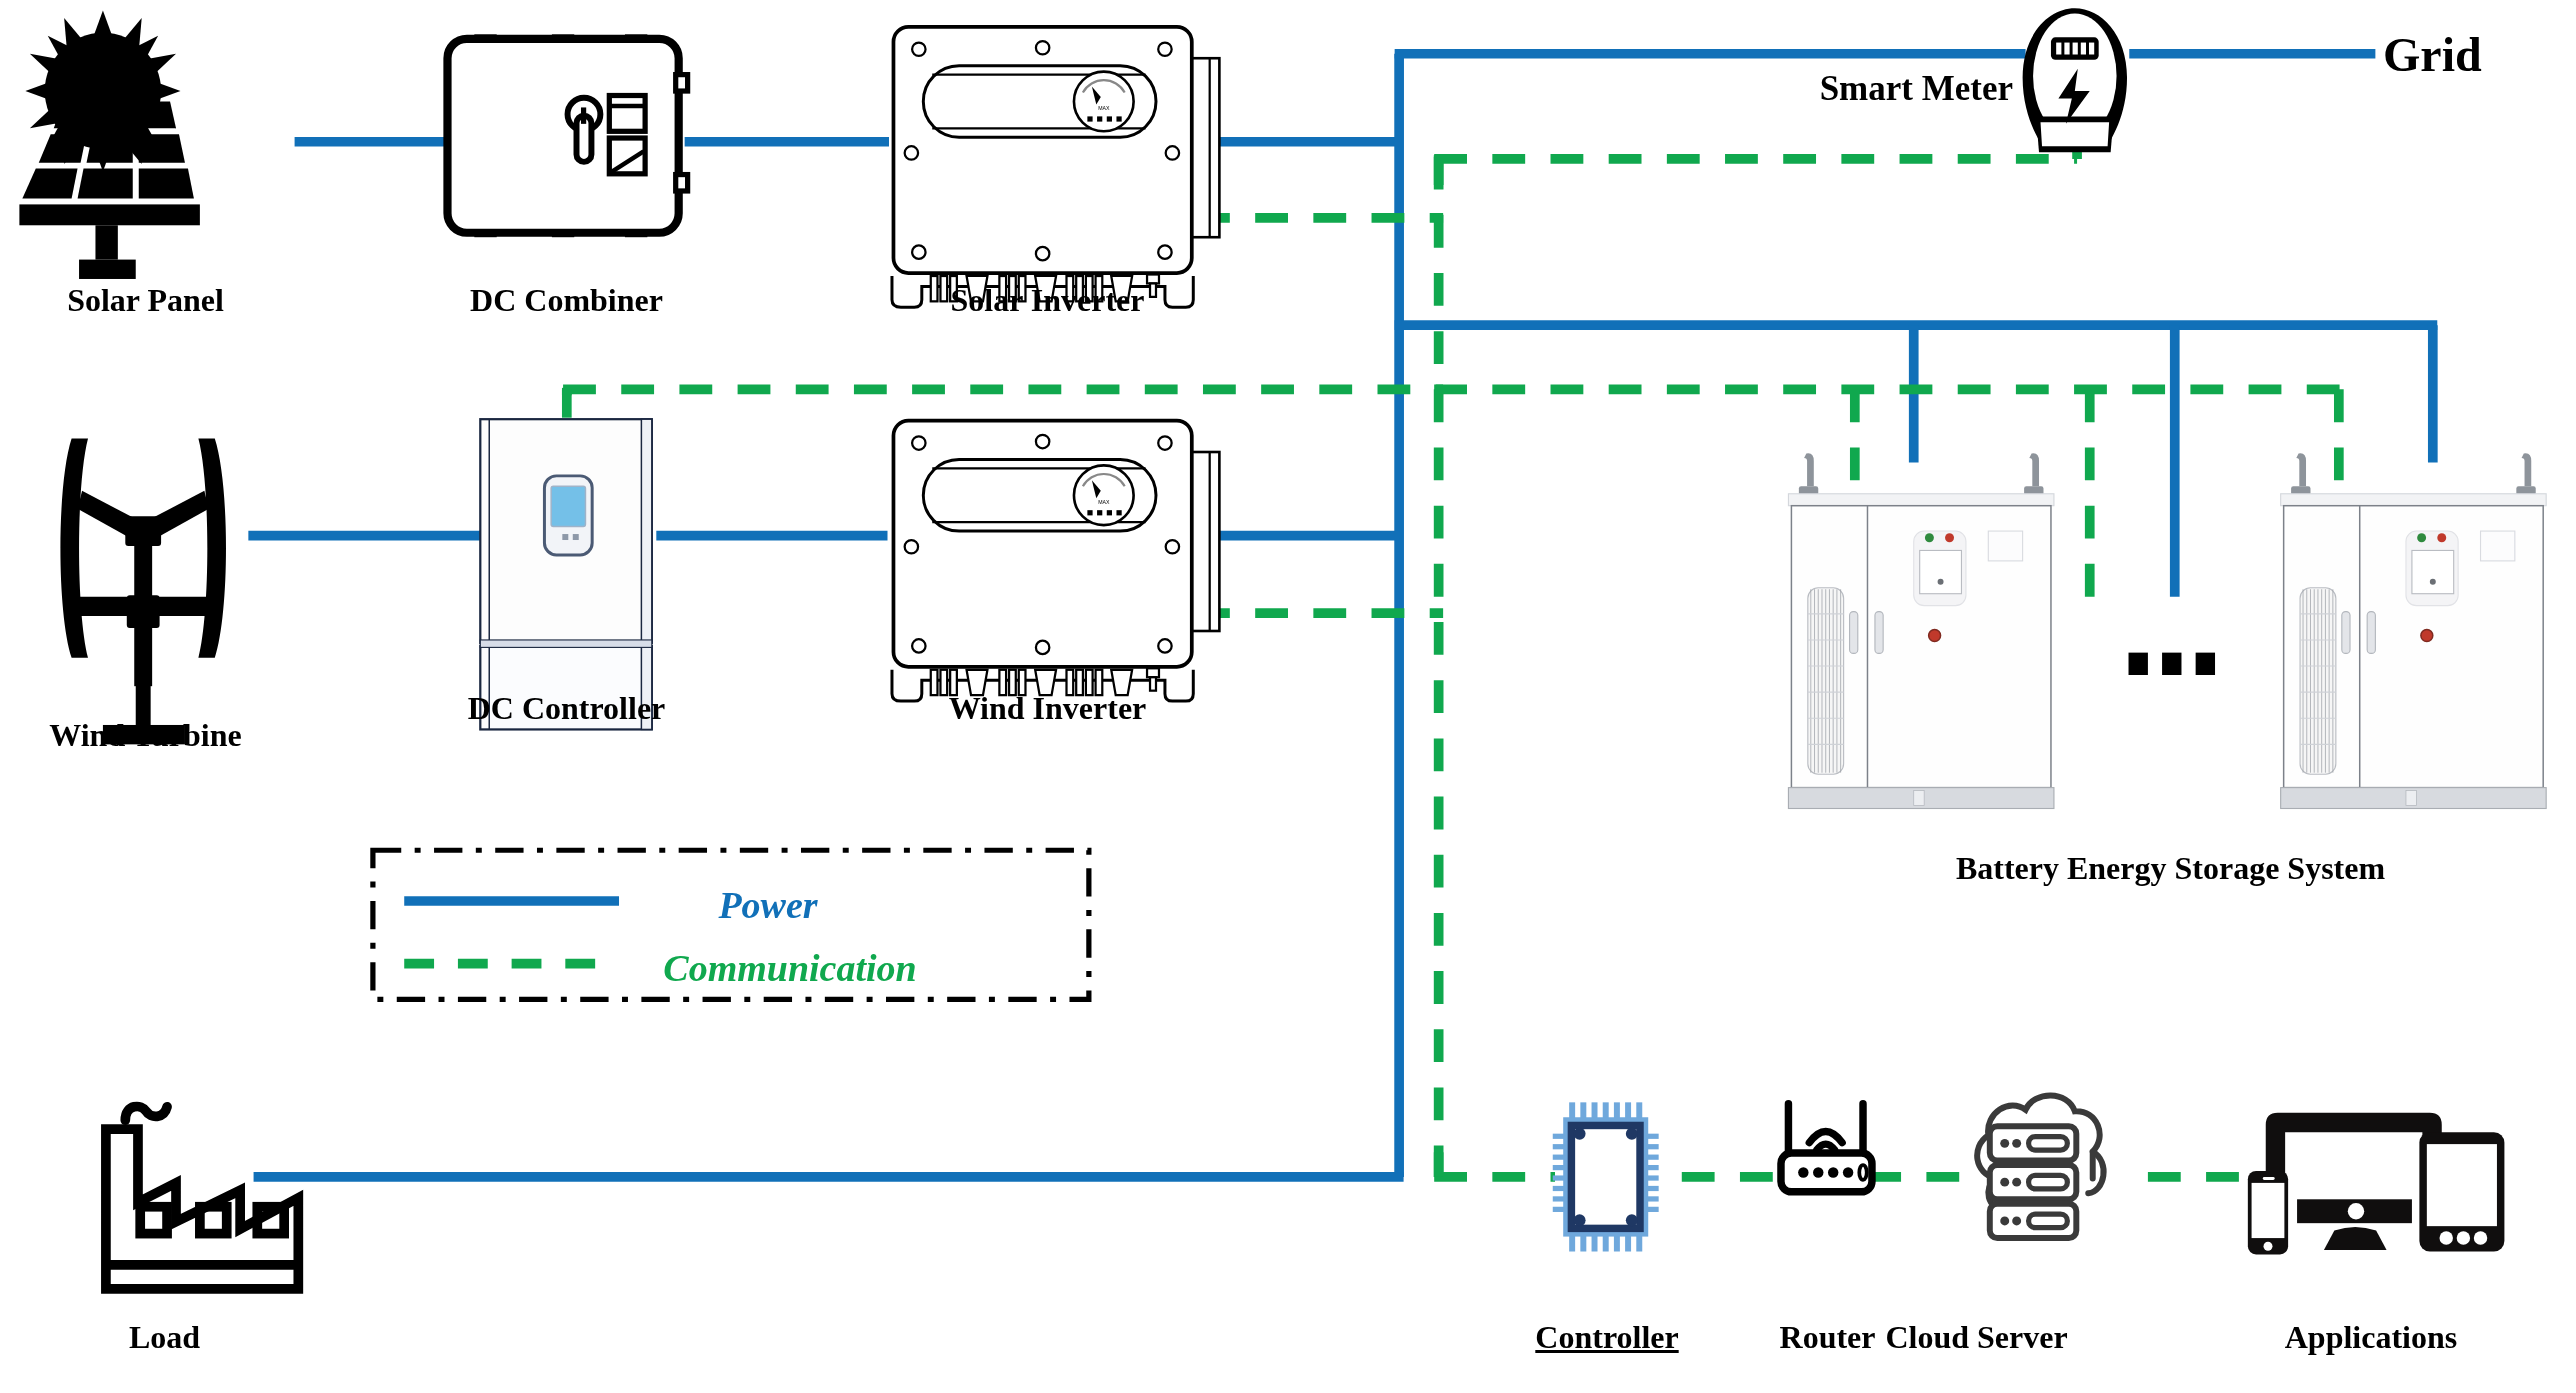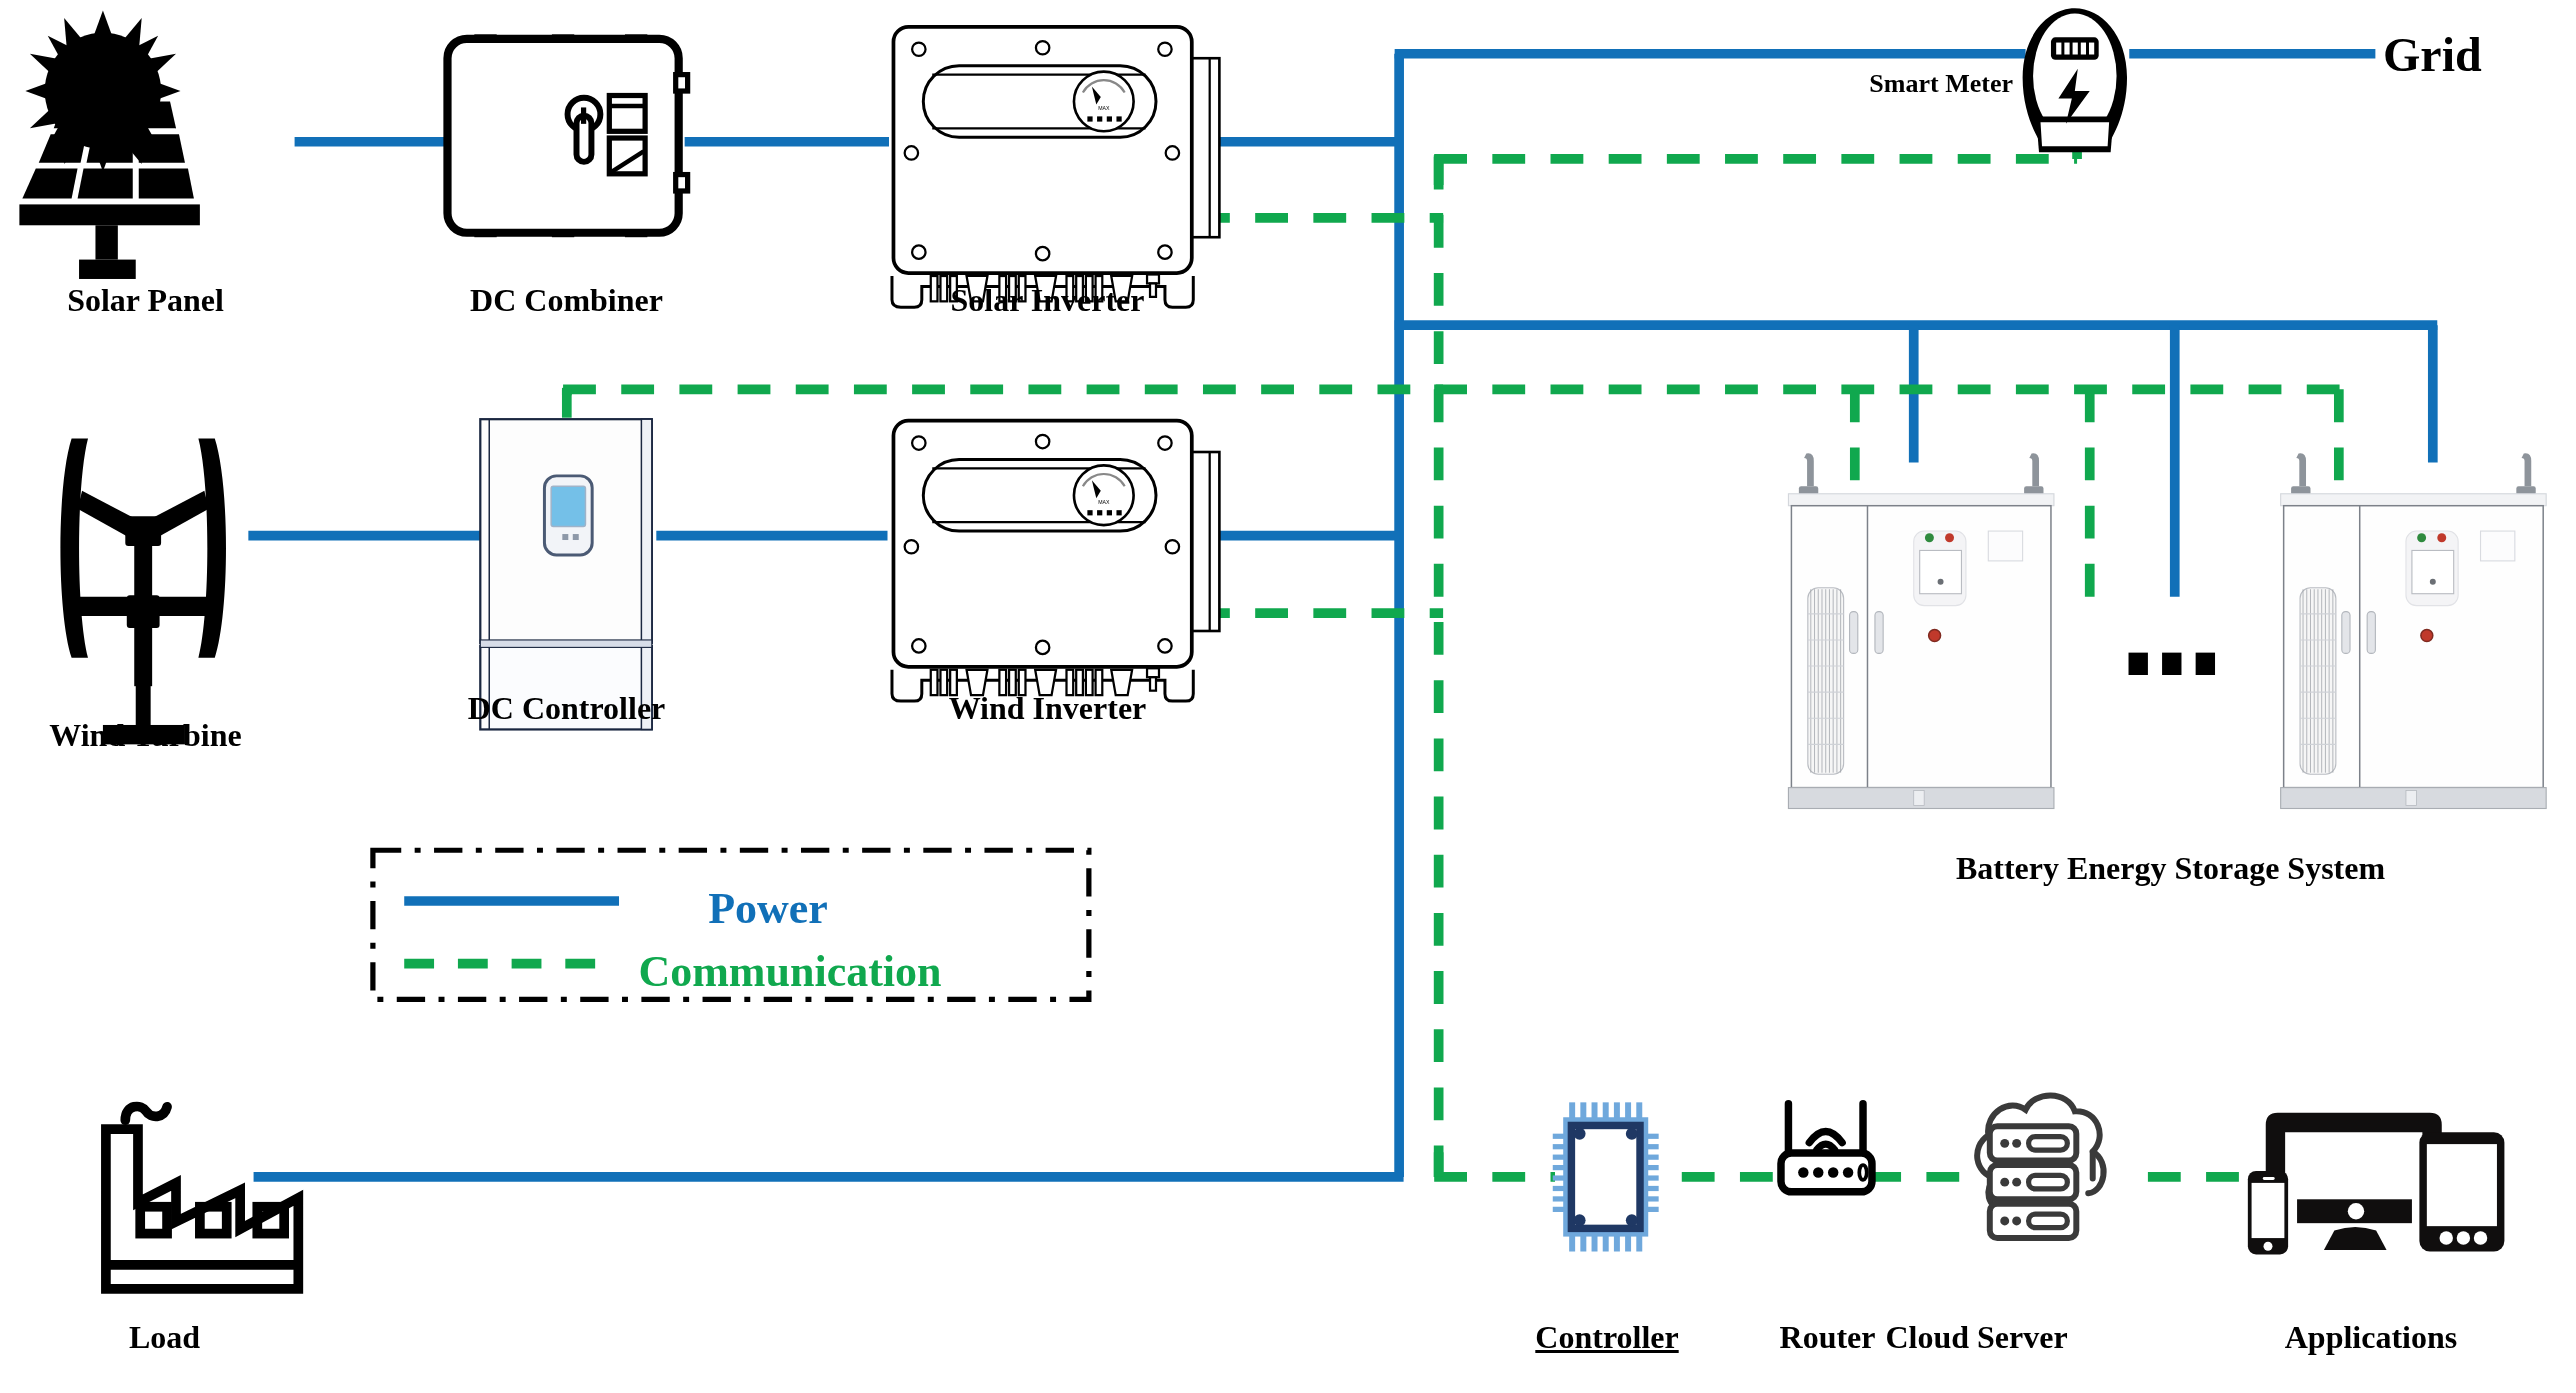--- a/index.html
+++ b/index.html
@@ -4,22 +4,22 @@
 <title>Microgrid Architecture Diagram</title>
 <style>
   html,body{margin:0;padding:0;background:#fff;}
   body{font-family:"Liberation Serif", serif;}
   #stage{position:relative;width:2576px;height:1394px;background:#fff;overflow:hidden;}
   svg.layer{position:absolute;left:0;top:0;width:2576px;height:1394px;}
   .lbl{position:absolute;font-family:"Liberation Serif", serif;font-weight:bold;color:#000;
        white-space:nowrap;text-align:center;letter-spacing:0px;}
   .lbl-node{font-size:32px;}
   .lbl-grid{font-size:48px;}
-  .lbl-meter{font-size:26px;}
-  .lbl-legend{font-size:44px;}
+  .lbl-meter{font-size:35px;}
+  .lbl-legend{font-size:38px;font-style:italic;}
   .legend-power{color:#1170B8;}
   .legend-comm{color:#10A84E;}
 </style>
 </head>
 <body>
 
 <div id="stage">
 
   <svg class="layer" viewBox="0 0 3454 1869">
     <defs></defs>

